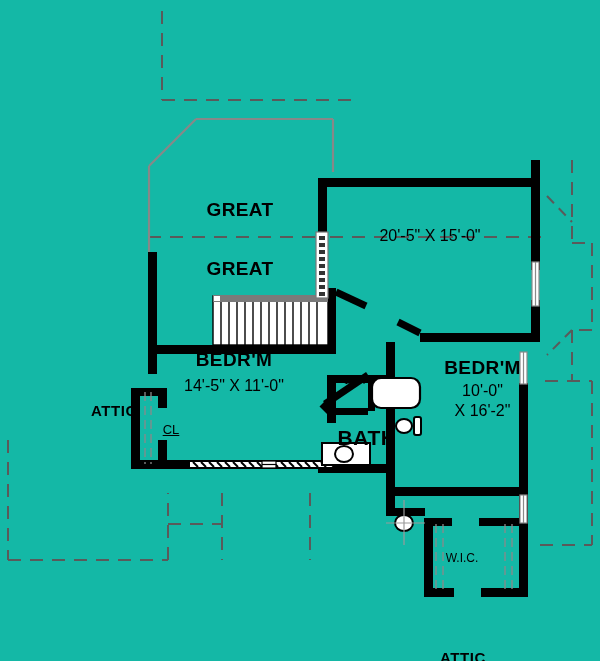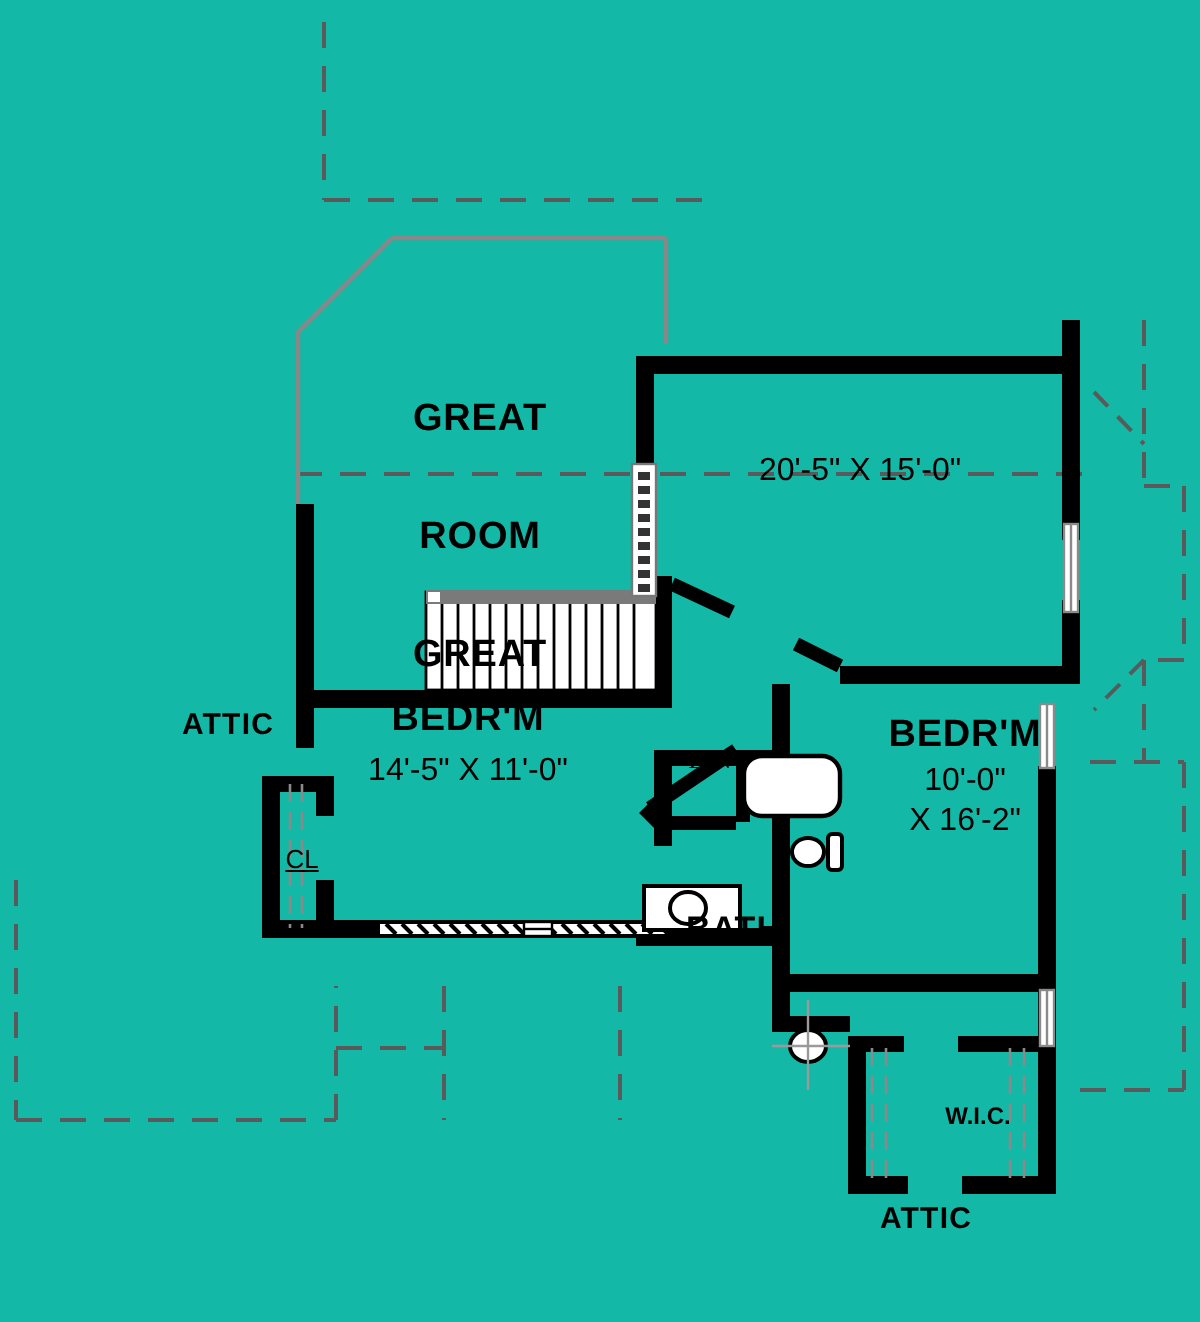--- a/index.html
+++ b/index.html
@@ -41,34 +41,33 @@
   .lbl-dim {
     font-weight: normal;
     font-size: 16px;
     letter-spacing: 0px;
   }
   .lbl-small {
     font-weight: normal;
     font-size: 13px;
   }
   .lbl-tiny {
-    font-weight: bold;
+    font-weight: normal;
     font-size: 12px;
-    margin-left: 27px;
   }
   .lbl-attic {
     font-weight: bold;
     font-size: 15px;
     letter-spacing: 0.6px;
+    margin-top: 48px;
   }
   .lbl-bath {
     font-weight: bold;
-    font-size: 17px;
+    font-size: 21px;
     letter-spacing: 0.5px;
-    margin-top: 29px;
   }
   .stack {
     display: block;
   }
 </style>
 </head>
 <body>
 
 <div id="plan-root">
 
@@ -298,38 +297,37 @@
 
     <g stroke="#9a9a9a" stroke-width="1.2" fill="none">
       <line x1="404" y1="500" x2="404" y2="545"></line>
       <line x1="386" y1="523" x2="425" y2="523"></line>
     </g>
 
   </svg>
 
   <div class="room-label lbl-major" style="left:180px; top:160px; width:120px;">
     <span class="stack">GREAT</span>
-    <span class="stack">ROOM</span>
     <span class="stack">GREAT</span>
   </div>
 
   <div class="room-label lbl-dim" style="left:340px; top:228px; width:180px;">20'-5" X 15'-0"</div>
 
   <div class="room-label lbl-major" style="left:164px; top:350px; width:140px;">BEDR'M</div>
   <div class="room-label lbl-dim" style="left:154px; top:378px; width:160px;">14'-5" X 11'-0"</div>
 
   <div class="room-label lbl-major" style="left:420px; top:358px; width:125px;">BEDR'M</div>
   <div class="room-label lbl-dim" style="left:420px; top:383px; width:125px;">10'-0"</div>
   <div class="room-label lbl-dim" style="left:420px; top:403px; width:125px;">X 16'-2"</div>
 
   <div class="room-label lbl-bath" style="left:330px; top:427px; width:74px;">BATH</div>
 
   <div class="room-label lbl-attic" style="left:81px; top:355px; width:66px;">ATTIC</div>
 
   <div class="room-label lbl-attic" style="left:430px; top:602px; width:66px;">ATTIC</div>
 
-  <div class="room-label lbl-small" style="left:138px; top:423px; width:26px;text-decoration:underline;">CL</div>
+  <div class="room-label lbl-small" style="left:158px; top:423px; width:26px;text-decoration:underline;">CL</div>
 
   <div class="room-label lbl-small" style="left:339px; top:373px; width:32px;font-family:Liberation Serif, serif;">LIN</div>
 
   <div class="room-label lbl-tiny" style="left:437px; top:552px; width:50px;">W.I.C.</div>
 
 </div>
 
 </body></html>

